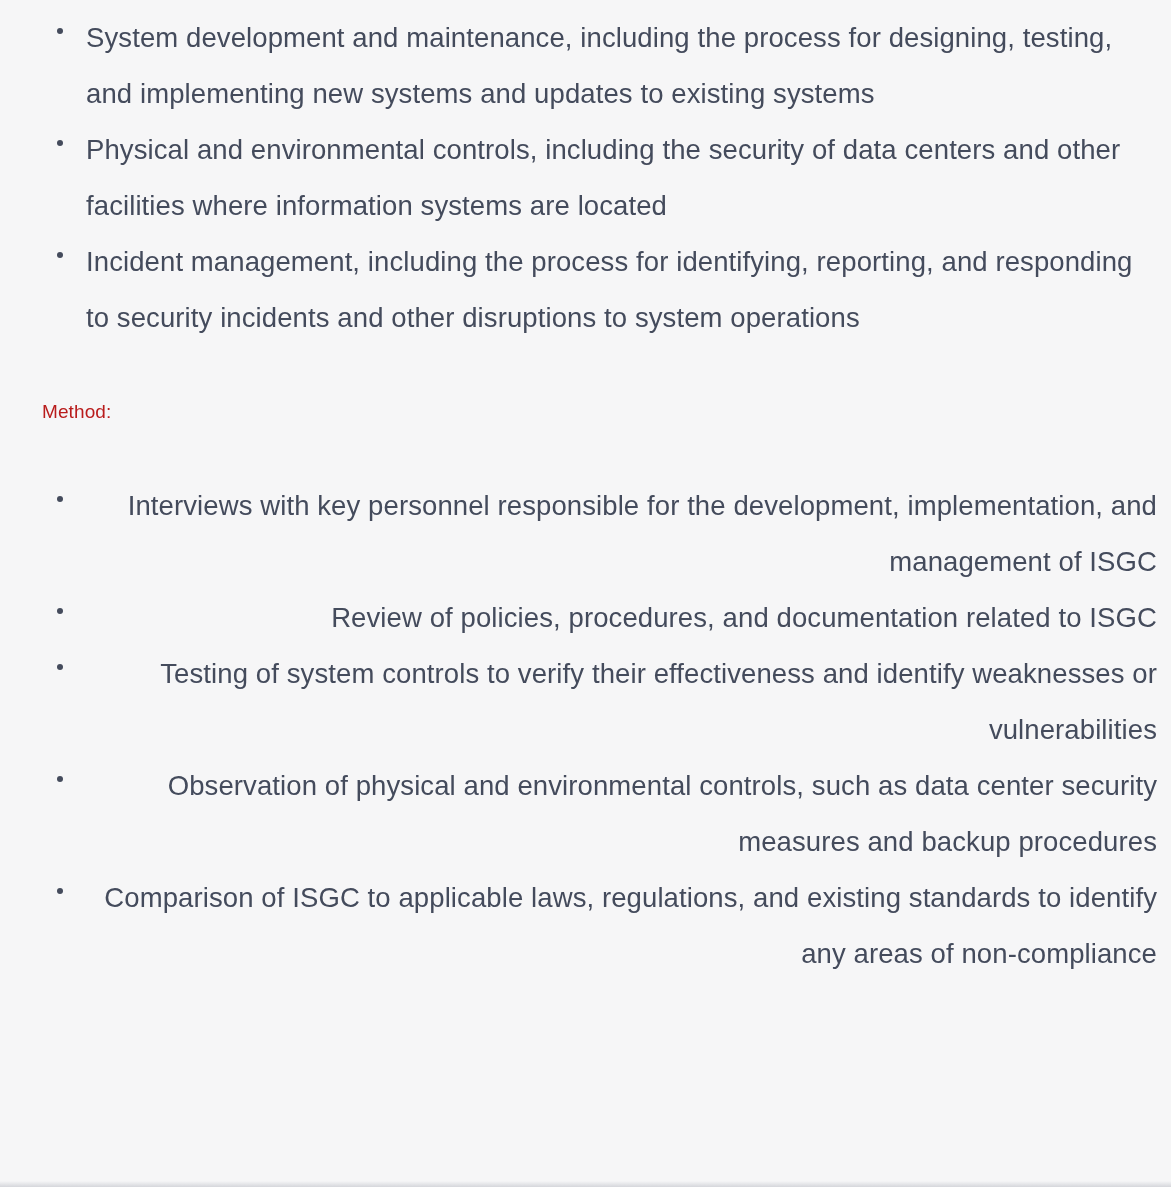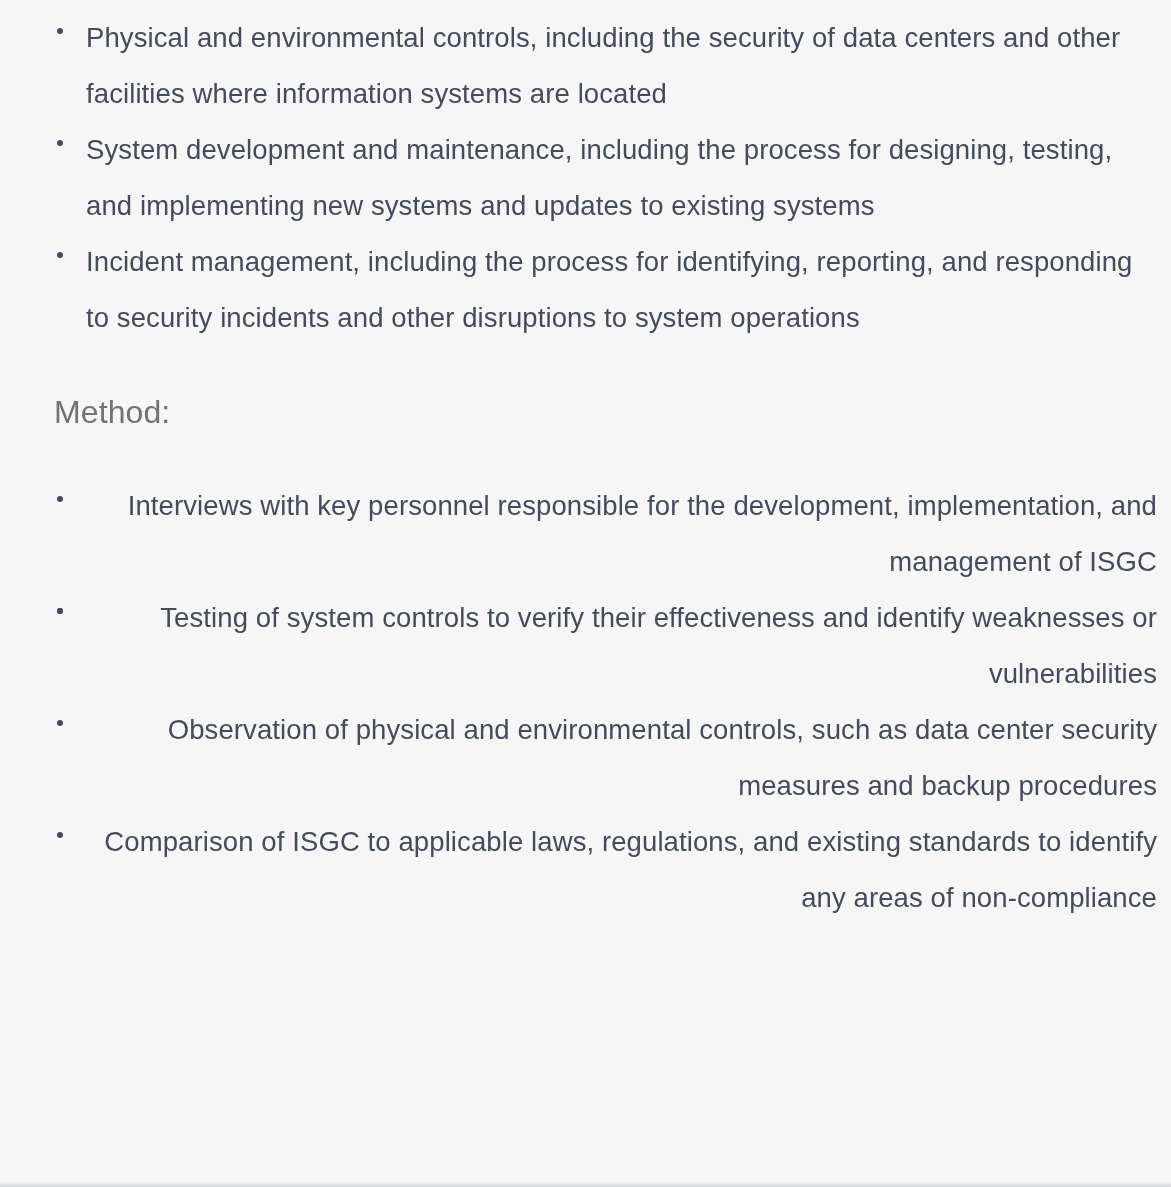--- a/index.html
+++ b/index.html
@@ -53,26 +53,26 @@
     position: absolute;
     left: 57px;
     top: 18px;
     width: 6px;
     height: 6px;
     border-radius: 50%;
     background: #444b5c;
   }
 
   .doc-para {
-    margin: 12px;
+    margin: 0;
     padding: 0 14px 0 42px;
-    font-size: 32px;
+    font-size: 19px;
     line-height: 56px;
     letter-spacing: 0.1px;
-    color: #737373;
+    color: #b91c1c;
     font-weight: 400;
   }
 
   .block-gap-before {
     margin-top: 38px;
   }
 
   .list-gap-before {
     margin-top: 38px;
     text-align: right;
@@ -103,42 +103,43 @@
 <body>
 
 <div id="doc-viewport">
   <div id="doc-content">
 
     <div class="orphan-line">software</div>
 
     <ul class="doc-list">
       <li class="doc-list-item">
         <span class="bullet-dot"></span>
-        <span>Physical and environmental controls, including the security of data centers and other facilities where information systems are located</span>
+        <span>System development and maintenance, including the process for designing, testing, and implementing new systems and updates to existing systems</span>
       </li>
       <li class="doc-list-item">
         <span class="bullet-dot"></span>
-        <span>System development and maintenance, including the process for designing, testing, and implementing new systems and updates to existing systems</span>
+        <span>Physical and environmental controls, including the security of data centers and other facilities where information systems are located</span>
       </li>
       <li class="doc-list-item">
         <span class="bullet-dot"></span>
         <span>Incident management, including the process for identifying, reporting, and responding to security incidents and other disruptions to system operations</span>
       </li>
     </ul>
 
     <p class="doc-para block-gap-before">Method:</p>
 
 
     <ul class="doc-list list-gap-before">
       <li class="doc-list-item">
         <span class="bullet-dot"></span>
         <span>Interviews with key personnel responsible for the development, implementation, and management of ISGC</span>
       </li>
       <li class="doc-list-item">
         <span class="bullet-dot"></span>
+        <span>Review of policies, procedures, and documentation related to ISGC</span>
       </li>
       <li class="doc-list-item">
         <span class="bullet-dot"></span>
         <span>Testing of system controls to verify their effectiveness and identify weaknesses or vulnerabilities</span>
       </li>
       <li class="doc-list-item">
         <span class="bullet-dot"></span>
         <span>Observation of physical and environmental controls, such as data center security measures and backup procedures</span>
       </li>
       <li class="doc-list-item">

